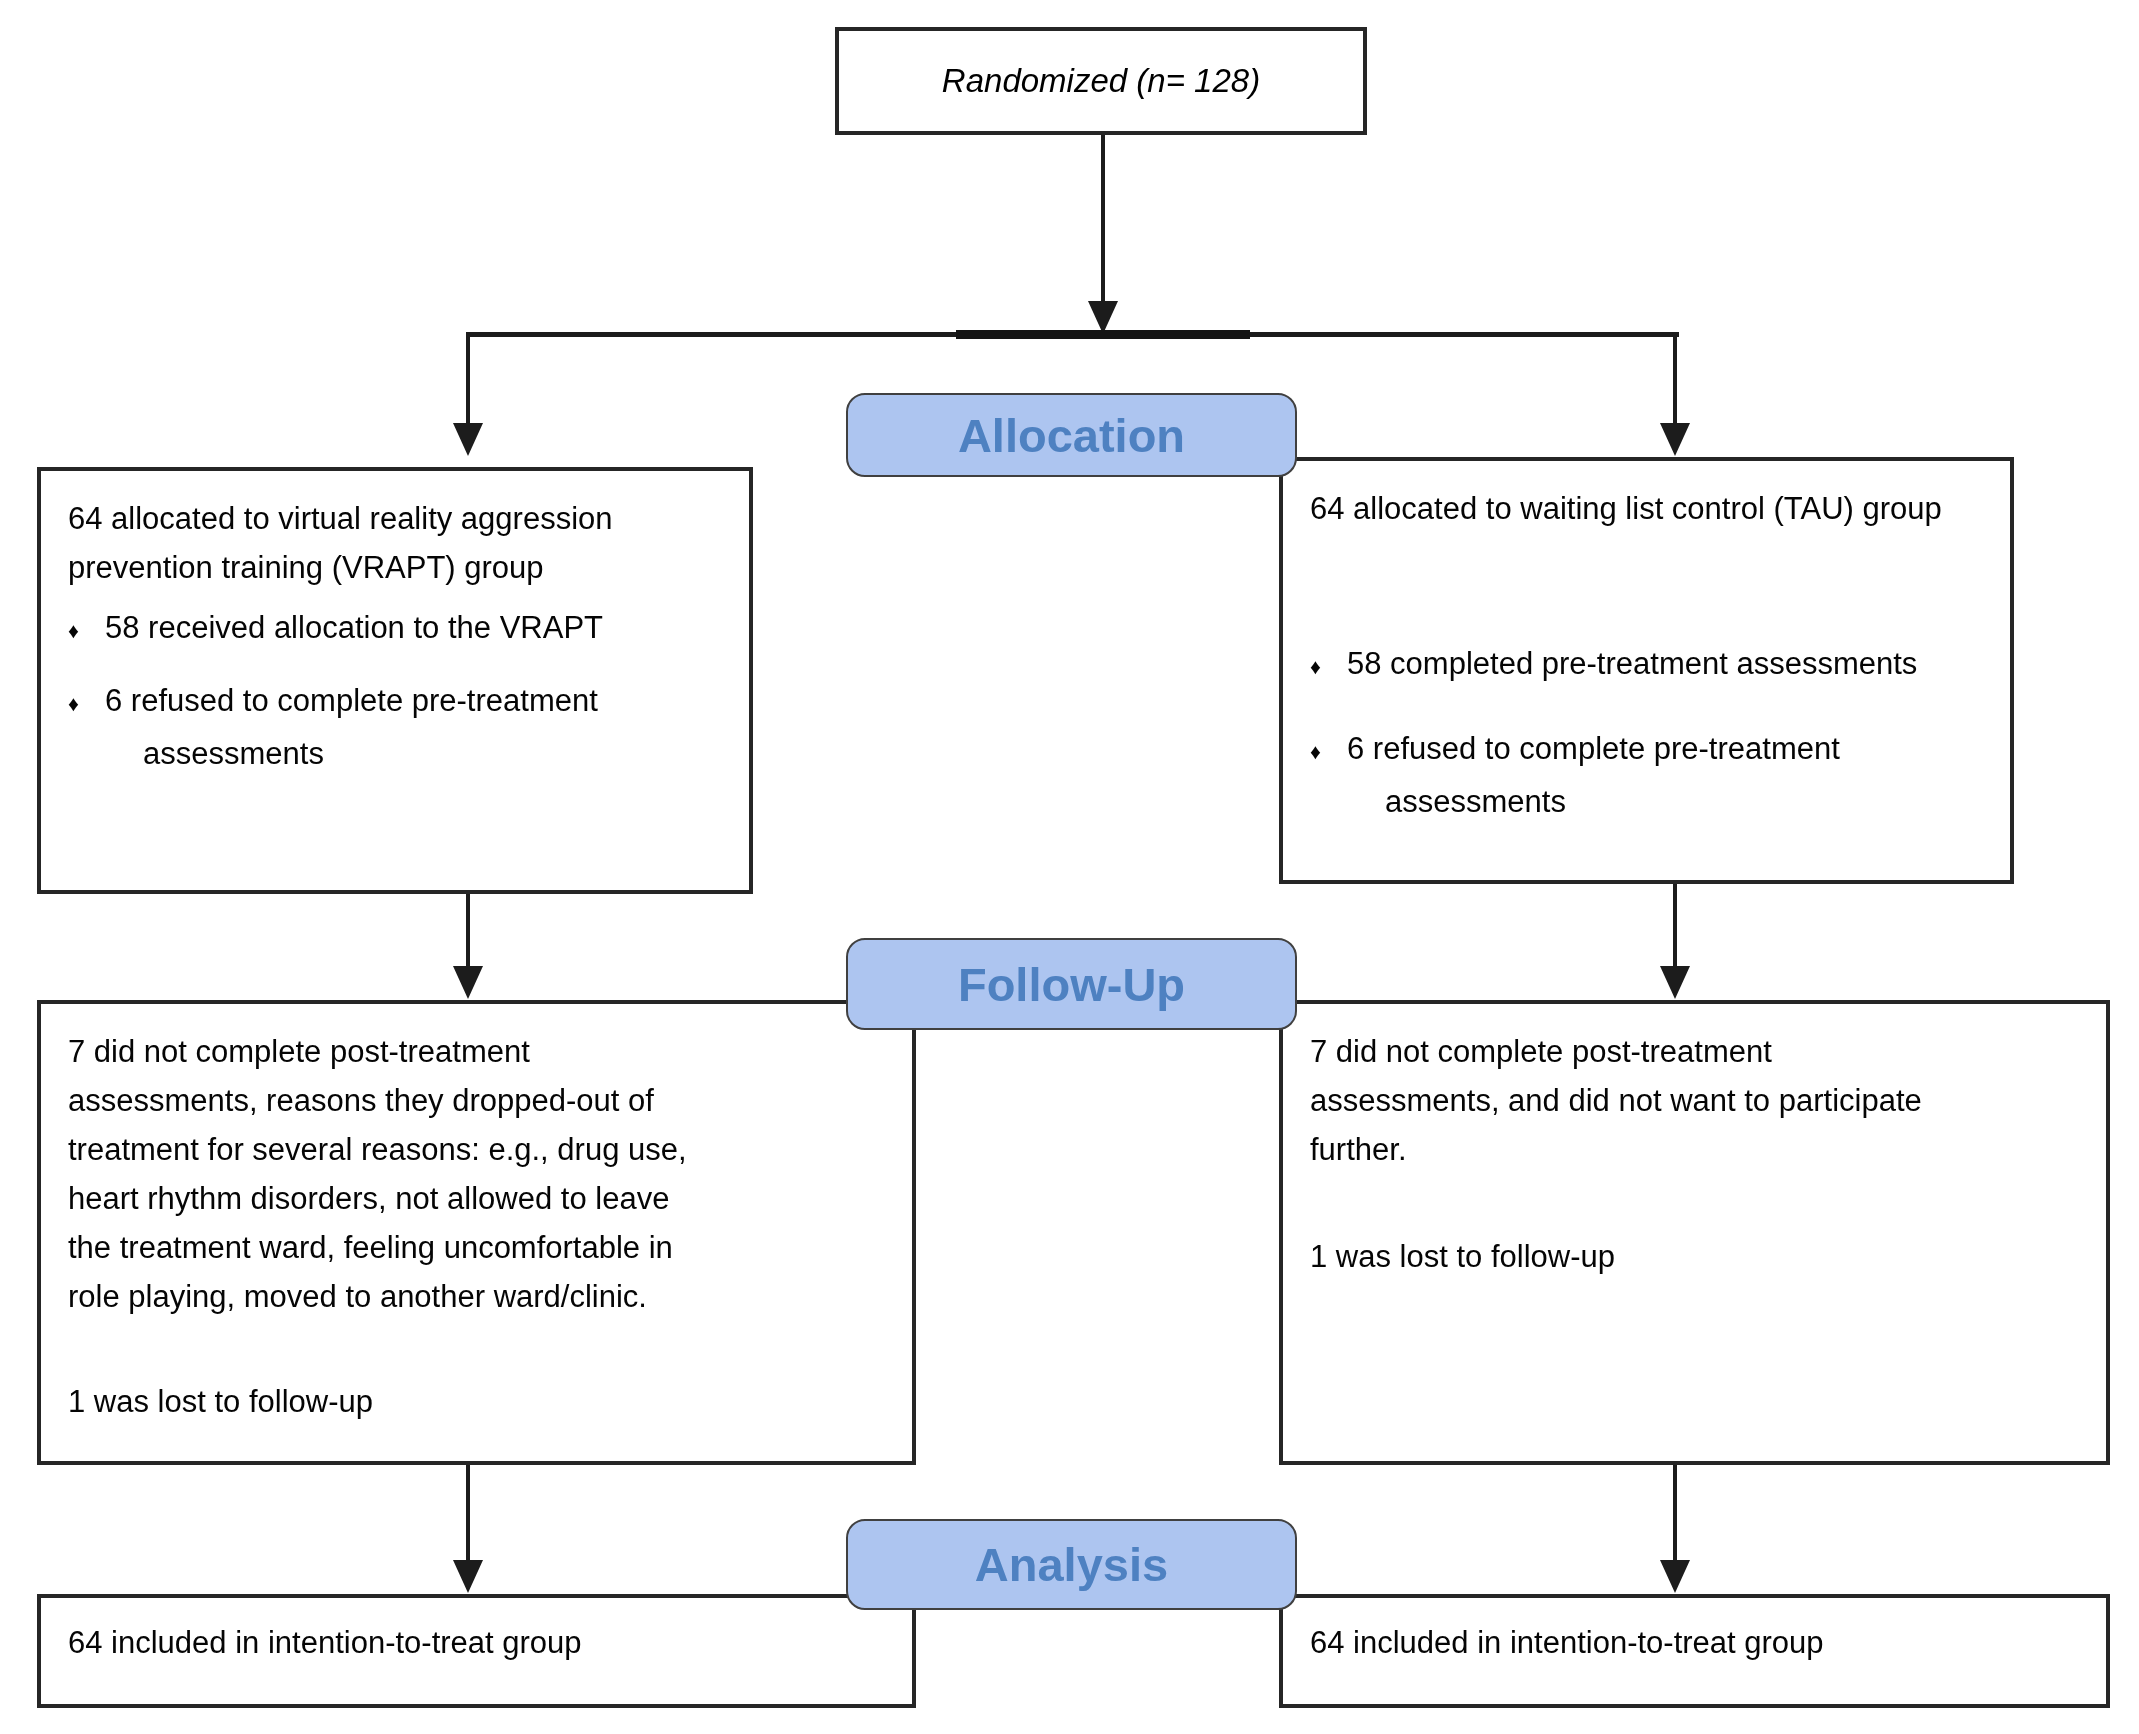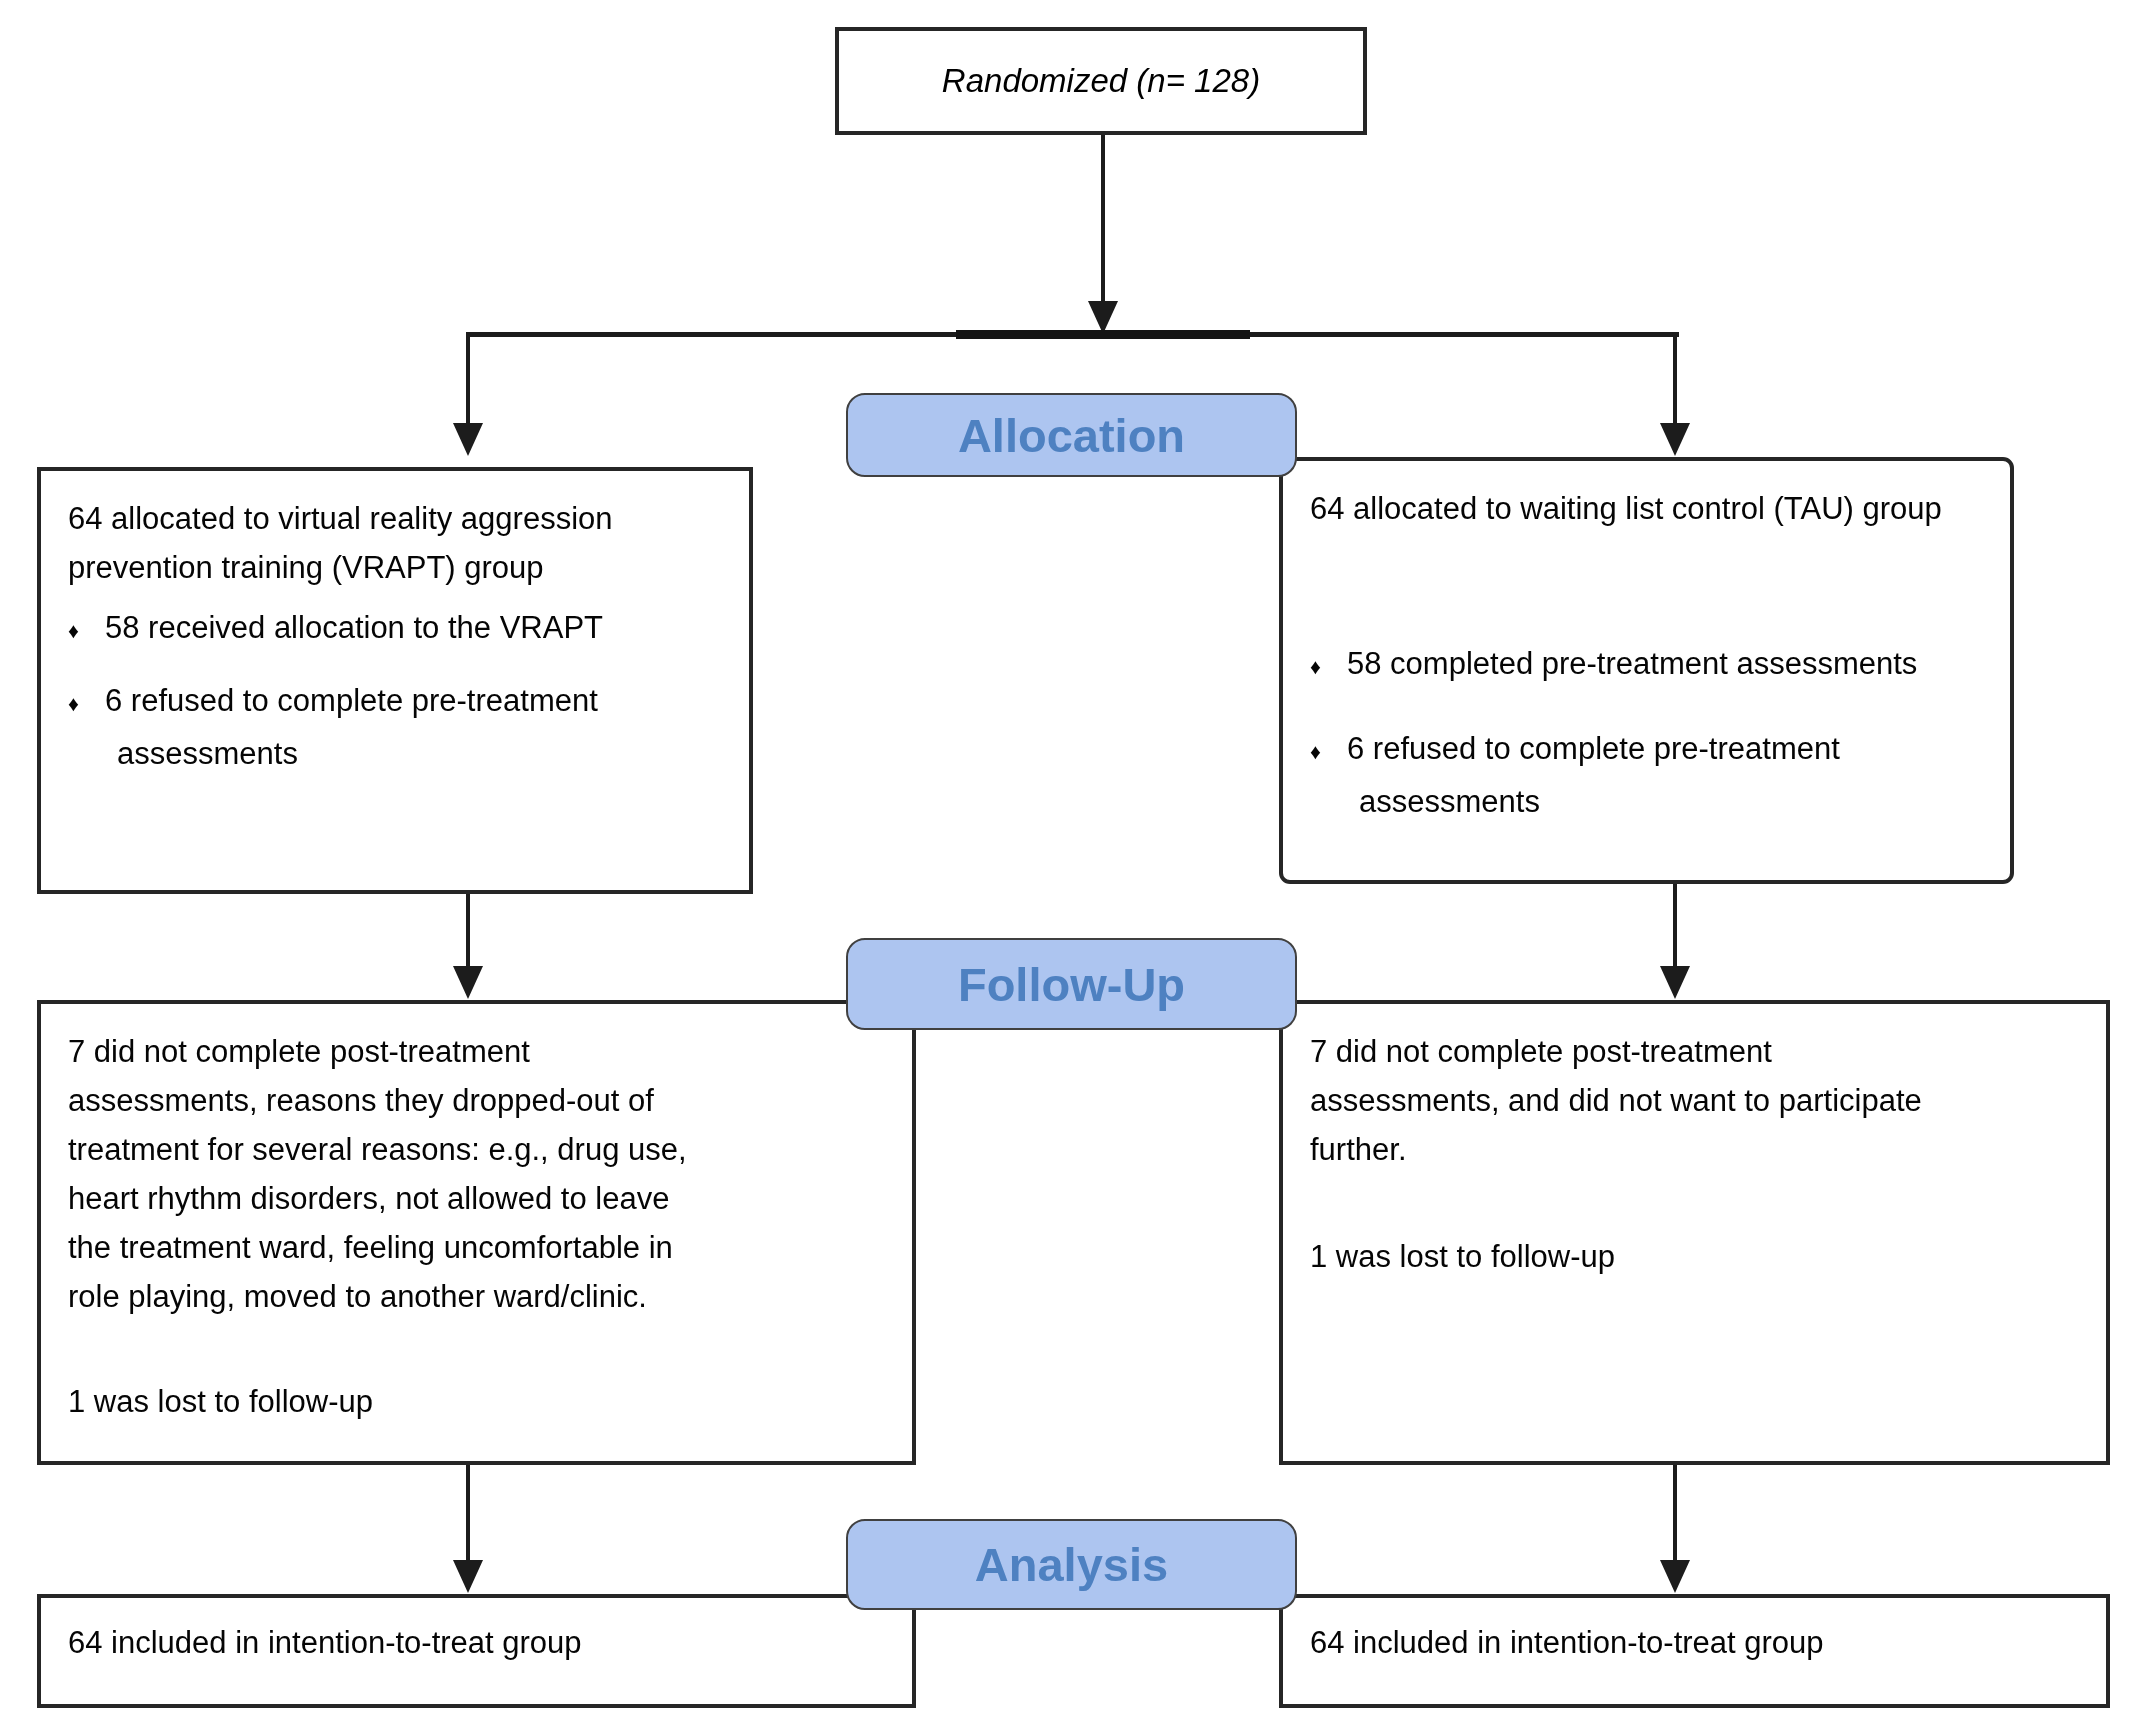--- a/index.html
+++ b/index.html
@@ -30,21 +30,21 @@
     display: flex;
     align-items: baseline;
     white-space: nowrap;
   }
   .bullet-marker {
     flex: 0 0 37px;
     width: 37px;
     font-size: 21.4px;
     color: #050505;
   }
-  .cont-line { margin-left: 49px; }
+  .cont-line { margin-left: 75px; }
   .centered {
     display: flex;
     align-items: center;
     justify-content: center;
     font-size: 33px;
     font-style: italic;
   }
   .header {
     position: absolute;
     background: #adc5f0;
@@ -122,21 +122,21 @@
         <span>58 received allocation to the VRAPT</span>
       </div>
       <div class="bullet-row" style="margin-top:20px;">
         <span class="bullet-marker">♦</span>
         <span>6 refused to complete pre-treatment</span>
       </div>
       <div class="line cont-line">assessments</div>
     </div>
   </div>
 
-  <div class="box" style="left:1279px; top:457px; width:735px; height:427px;border-radius:11px;">
+  <div class="box" style="left:1279px; top:457px; width:735px; height:427px;">
     <div class="content">
       <div class="line">64 allocated to waiting list control (TAU) group</div>
       <div class="bullet-row" style="margin-top:106px;">
         <span class="bullet-marker">♦</span>
         <span>58 completed pre-treatment assessments</span>
       </div>
       <div class="bullet-row" style="margin-top:32px;">
         <span class="bullet-marker">♦</span>
         <span>6 refused to complete pre-treatment</span>
       </div>

